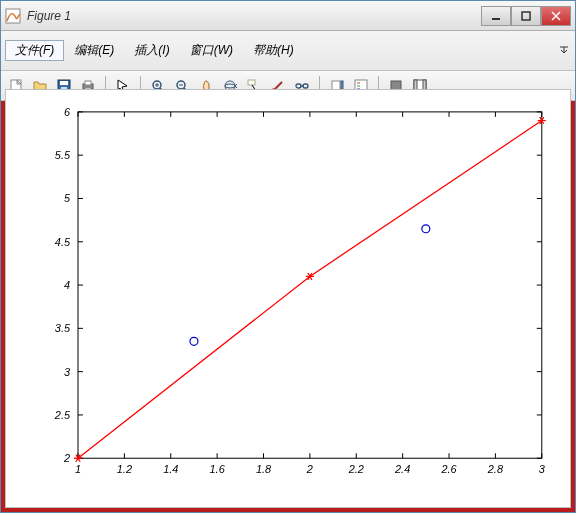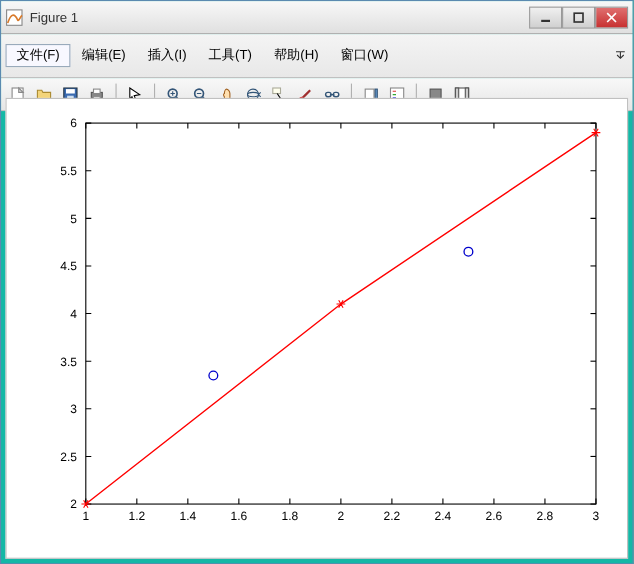--- a/index.html
+++ b/index.html
@@ -1,17 +1,17 @@
 <!DOCTYPE html>
 <html><head>
 <meta charset="utf-8">
 <style>
   * { box-sizing: border-box; margin: 0; padding: 0; }
   body { font-family: "Microsoft YaHei", Arial, sans-serif; font-size: 12px; background: #4a8a4a; }
-  .window { width: 576px; height: 513px; background: #14b8a6; border: 1px solid #5a8ab0; margin: 0; position: relative; }
+  .window { width: 576px; height: 513px; background: #b91c1c; border: 1px solid #5a8ab0; margin: 0; position: relative; font-style: italic; }
   .titlebar { height: 30px; background: linear-gradient(to bottom, #f8f8f8, #e0e0e0); border-bottom: 1px solid #b0b0b0; display: flex; align-items: center; padding: 0 4px; }
   .title-icon { width: 16px; height: 16px; margin-right: 6px; }
   .title-text { flex: 1; color: #333; }
   .winbtns { display: flex; gap: 0; }
   .winbtn { width: 30px; height: 20px; background: linear-gradient(to bottom, #f0f0f0, #d0d0d0); border: 1px solid #999; display: flex; align-items: center; justify-content: center; cursor: pointer; }
   .winbtn.close { background: linear-gradient(to bottom, #e07070, #c73030); color: #fff; }
   .menubar { height: 40px; background: linear-gradient(to bottom, #f4f4f4, #e8e8e8); border-bottom: 1px solid #c0c0c0; display: flex; align-items: center; padding: 0 4px; }
   .menuitem { padding: 2px 10px; cursor: pointer; }
   .menuitem.active { border: 1px solid #9ab; background: #f8f8ff; padding: 1px 9px; }
   .menu-spacer { flex: 1; }
@@ -53,23 +53,22 @@
             <line x1="9" y1="1" x2="1" y2="9" stroke="#fff" stroke-width="1.5"></line>
           </svg>
         </div>
     </div>
   </div>
 
   <div class="menubar">
     <div class="menuitem active">文件(F)</div>
     <div class="menuitem">编辑(E)</div>
     <div class="menuitem">插入(I)</div>
-    <div class="menuitem">工具(T)</div>
+    <div class="menuitem">窗口(W)</div>
     <div class="menuitem">帮助(H)</div>
-    <div class="menuitem">窗口(W)</div>
     <div class="menu-spacer"></div>
     <div class="menu-dock">
         <svg width="10" height="10">
           <path d="M1 1 L9 1 M5 1 L5 7 M2 4 L5 7 L8 4" fill="none" stroke="#333" stroke-width="1"></path>
         </svg>
       </div>
   </div>
 
   <div class="toolbar">
     <div class="tbtn">

